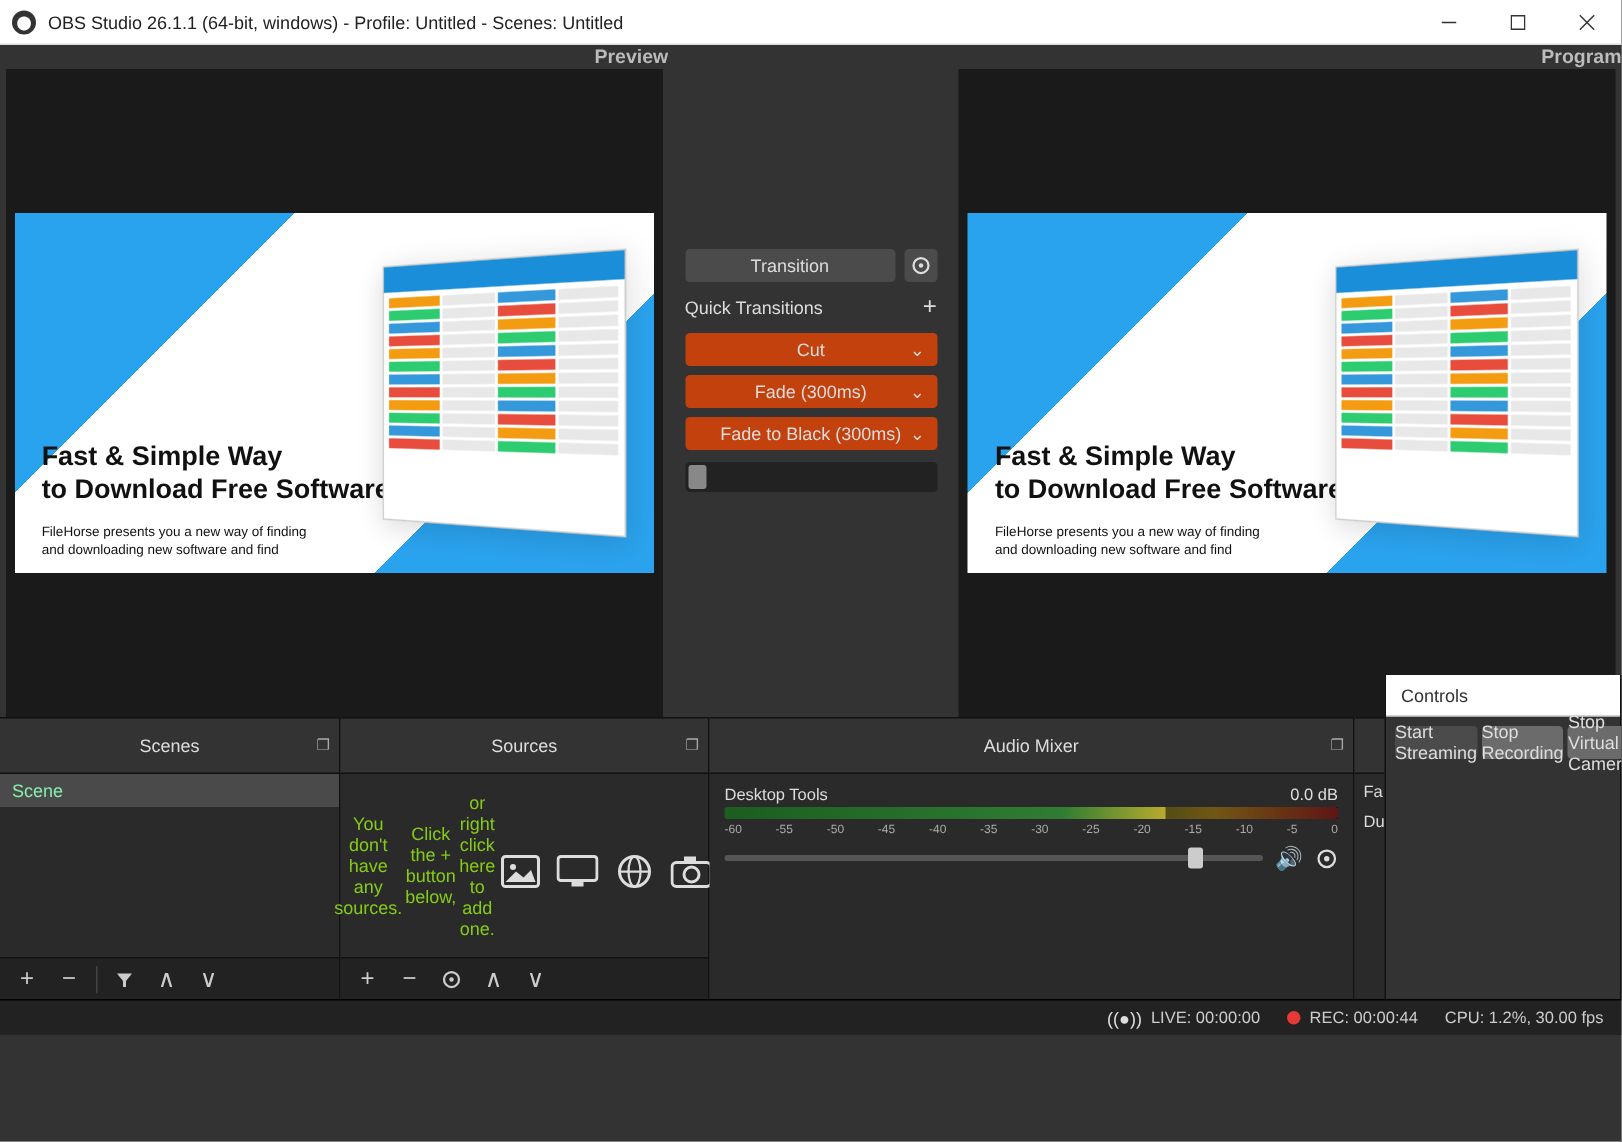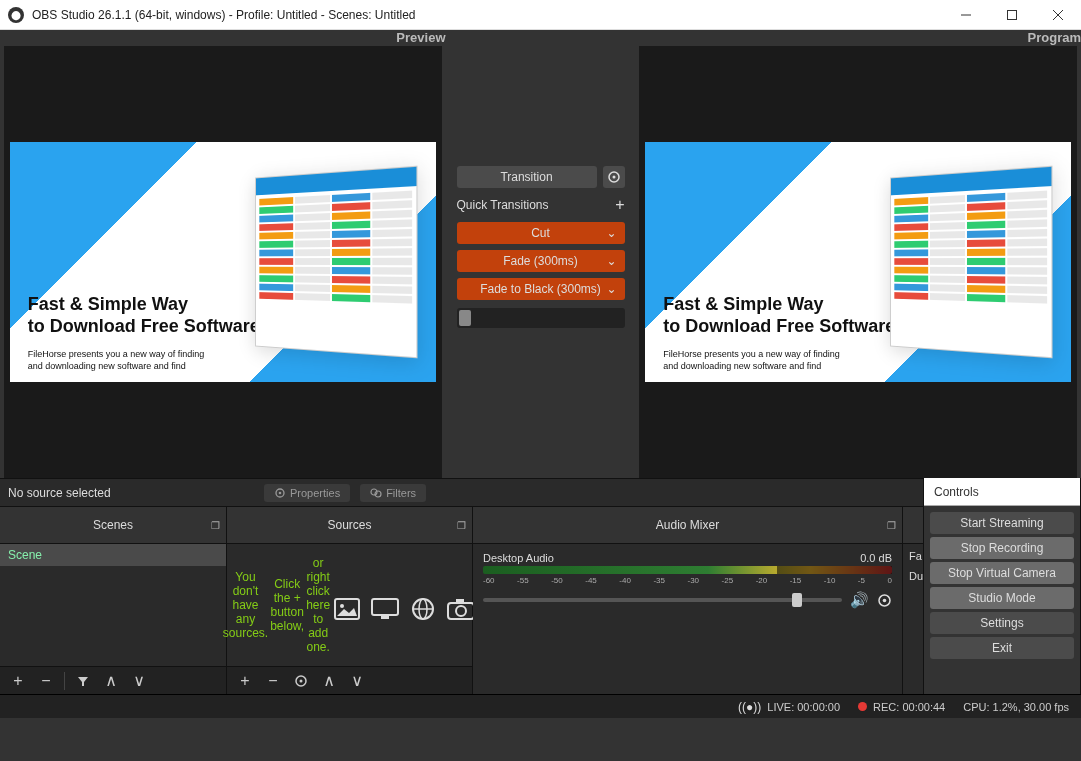--- a/index.html
+++ b/index.html
@@ -77,21 +77,21 @@
 .mixer-top { display: flex; justify-content: space-between; margin-bottom: 2px; }
 .meter { height: 8px; background: linear-gradient(to right, #1b5e20 0%, #2e7d32 55%, #fbc02d 80%, #d32f2f 100%); border-radius: 2px; position: relative; }
 .meter-dim { position: absolute; top: 0; bottom: 0; right: 0; width: 28%; background: rgba(0,0,0,0.55); }
 .ticks { display: flex; justify-content: space-between; font-size: 8px; color: #aaa; margin-top: 2px; }
 .vol-row { display: flex; align-items: center; gap: 8px; margin-top: 6px; }
 .vol-track { flex: 1; height: 4px; background: #555; border-radius: 2px; }
 .vol-thumb { width: 10px; height: 14px; background: #ccc; border-radius: 2px; margin-left: 86%; position: relative; top: -5px; }
 .ico { font-size: 15px; color: #ddd; }
 
 .controls-head { height: 28px; background: #fff; color: #333; font-size: 12px; display: flex; align-items: center; padding: 0 10px; border-bottom: 1px solid #aaa; }
-.controls-body { padding: 6px 6px; display: flex; flex-direction: column; gap: 3px; }
+.controls-body { padding: 6px 6px; display: flex; gap: 3px; }
 .ctrl-btn { height: 22px; background: #4b4b4b; color: #ddd; font-size: 12px; display: flex; align-items: center; justify-content: center; border-radius: 3px; }
 .ctrl-btn.active { background: #6b6b6b; }
 .ctrl-btn.highlight { background: #6b6b6b; }
 
 .trans .dock-body { padding: 6px; color: #ddd; font-size: 11px; }
 .trans-row { margin-bottom: 8px; }
 
 
 .statusbar { height: 24px; background: #222; color: #ccc; font-size: 11px; display: flex; align-items: center; justify-content: flex-end; padding: 0 12px; gap: 18px; border-top: 1px solid #000; }
 .status-item { display: flex; align-items: center; gap: 6px; }
@@ -339,38 +339,20 @@
                   <span class="c3"></span>
                   <span></span>
                 </div>
             </div>
           </div>
         </div>
       </div>
     </div>
   </div>
 
-  <div class="srcinfo">
-    <span class="spacer1">No source selected</span>
-    <div style="flex:0 0 56px"></div>
-    <div class="srcbtn">
-      <svg width="12" height="12">
-          <circle cx="6" cy="6" r="4" fill="none" stroke="#999" stroke-width="1.3"></circle>
-          <circle cx="6" cy="6" r="1.3" fill="#999"></circle>
-        </svg>
-      <span>Properties</span>
-    </div>
-    <div class="srcbtn">
-      <svg width="12" height="12">
-          <circle cx="4" cy="5" r="3" fill="none" stroke="#999" stroke-width="1.2"></circle>
-          <circle cx="8" cy="7" r="3" fill="none" stroke="#999" stroke-width="1.2"></circle>
-        </svg>
-      <span>Filters</span>
-    </div>
-  </div>
 
   <div class="docks">
 
     <div class="dock scenes">
       <div class="dock-head">
         <span>Scenes</span>
         <span class="popout">❐</span>
       </div>
       <div class="dock-body">
         <div class="scene-row">Scene</div>
@@ -446,21 +428,21 @@
     </div>
 
     <div class="dock mixer">
       <div class="dock-head">
         <span>Audio Mixer</span>
         <span class="popout">❐</span>
       </div>
       <div class="dock-body">
         <div class="mixer-body">
           <div class="mixer-top">
-            <span>Desktop Audio</span>
+            <span>Desktop Tools</span>
             <span>0.0 dB</span>
           </div>
           <div class="meter">
               <div class="meter-dim"></div>
             </div>
           <div class="ticks">
             <span>-60</span>
               <span>-55</span>
               <span>-50</span>
               <span>-45</span>

